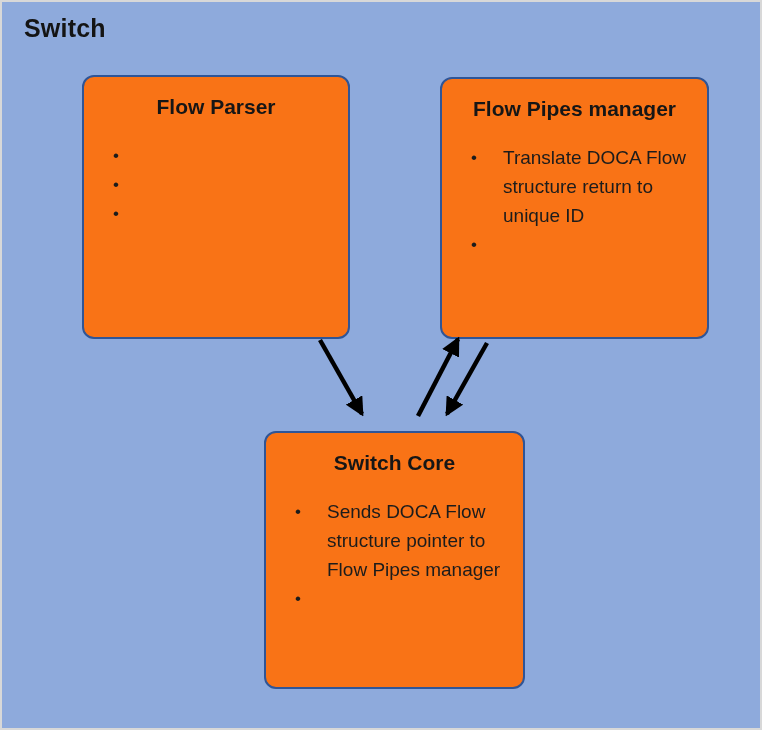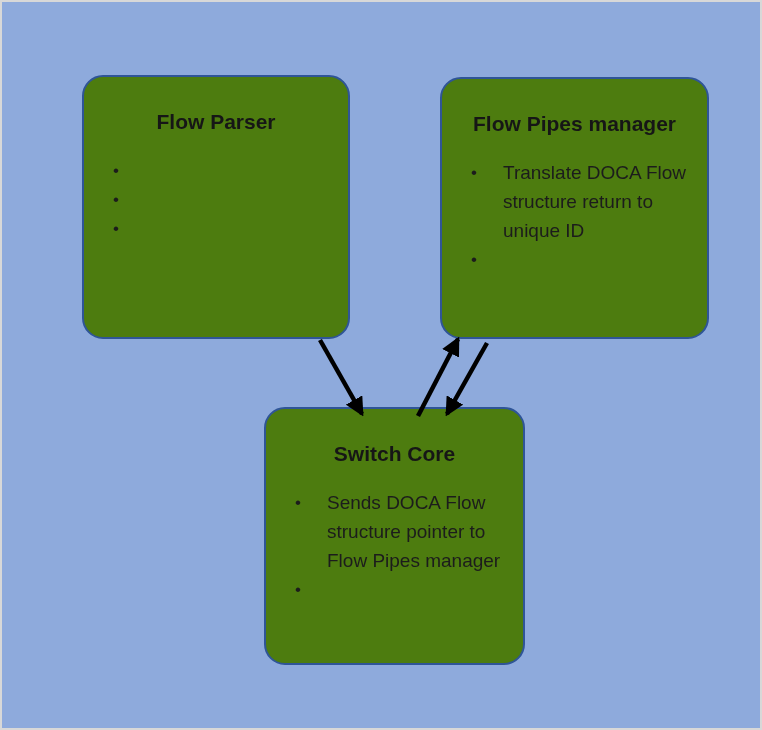--- a/index.html
+++ b/index.html
@@ -19,29 +19,29 @@
     position: absolute;
     left: 22px;
     top: 12px;
     font-size: 25px;
     font-weight: 700;
     color: #141414;
     letter-spacing: 0.2px;
   }
   .node {
     position: absolute;
-    background: #4d7c0f;
+    background: #f97316;
     border: 2.5px solid #2F5597;
-    border-radius: 21px;
+    border-radius: 12px;
     color: #1c1c1c;
-    padding-top: 32px;
+    padding-top: 17px;
   }
   .node-flow-parser   { left: 80px;  top: 73px;  width: 268px; height: 264px; }
   .node-flow-pipes    { left: 438px; top: 75px;  width: 269px; height: 262px; }
-  .node-switch-core   { left: 262px; top: 405px; width: 261px; height: 258px; }
+  .node-switch-core   { left: 262px; top: 429px; width: 261px; height: 258px; }
   .node-title {
     font-size: 21px;
     font-weight: 700;
     text-align: center;
     line-height: 26px;
     color: #161616;
   }
   .bullets {
     list-style: none;
     margin-top: 21px;
@@ -70,20 +70,21 @@
     left: 0; top: 0;
     width: 762px; height: 730px;
     pointer-events: none;
   }
 </style>
 </head>
 <body>
 
 <div class="canvas">
 
+  <div class="page-title">Switch</div>
 
   <div class="node node-flow-parser">
     <div class="node-title">Flow Parser</div>
     <ul class="bullets">
       <li class="bullet-item">
         <span class="bullet-dot">•</span>
       </li>
       <li class="bullet-item">
         <span class="bullet-dot">•</span>
       </li>

